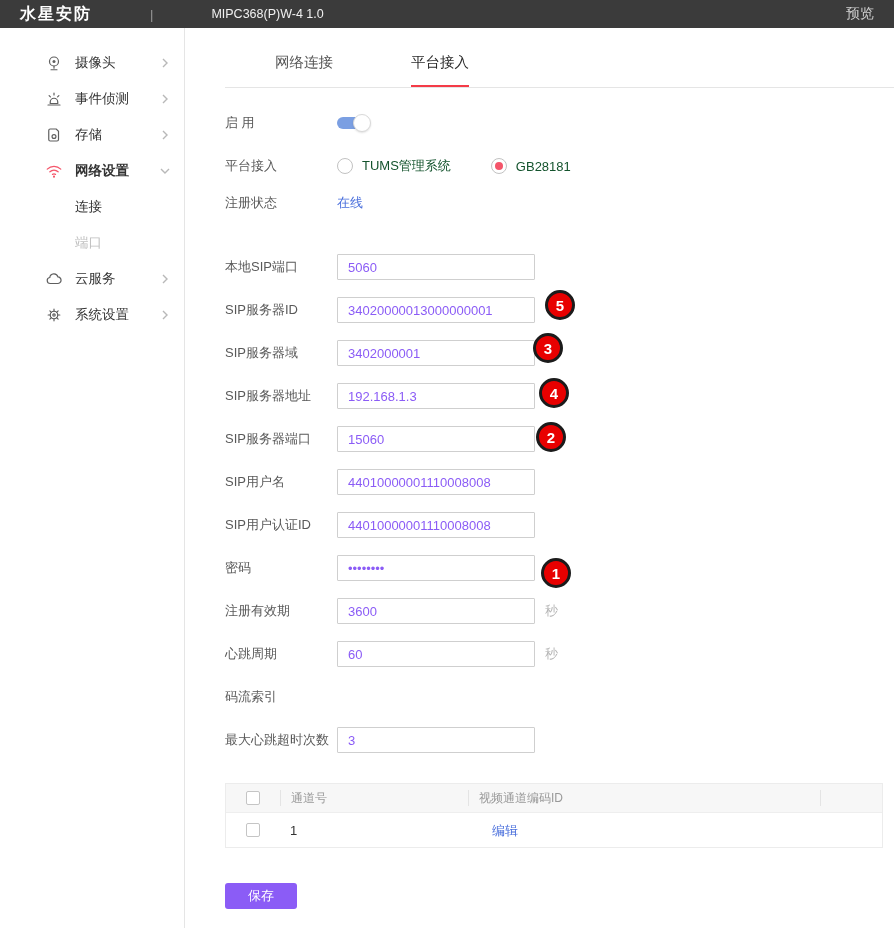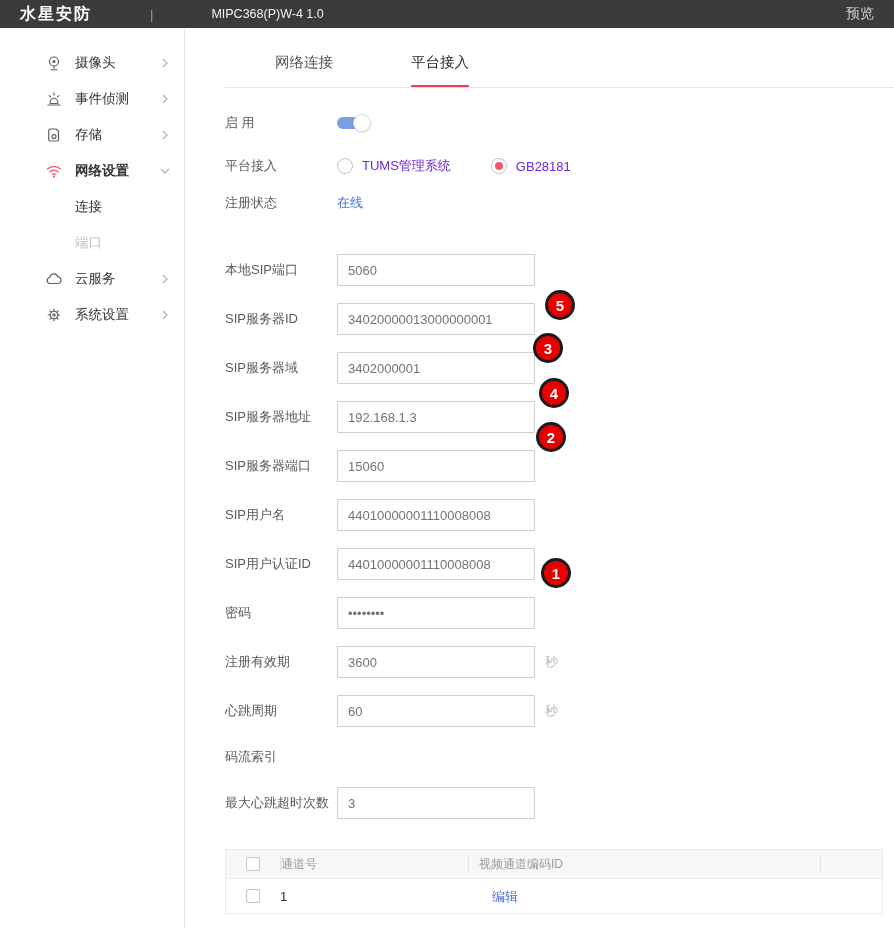--- a/index.html
+++ b/index.html
@@ -38,55 +38,55 @@
   .tab.first { margin-left:50px; }
   .tab.second { margin-left:78px; }
   .tab.active { color:#2b2b2b; border-bottom:2px solid #f43b47; padding-bottom:13px; }
 
   .form { margin-top:22px; }
   .form-row { display:flex; align-items:center; min-height:26px; margin-bottom:17px; }
   .form-label { width:112px; font-size:13px; color:#595959; flex:0 0 112px; }
   .tight { margin-bottom:11px; }
   .gap-after { margin-bottom:38px; }
 
-  .text-input { width:198px; height:32px; border:1px solid #cfcfcf; border-radius:1px;
-    padding:8px 10px; font-size:13px; color:#737373; background:#fff;
+  .text-input { width:198px; height:26px; border:1px solid #cfcfcf; border-radius:1px;
+    padding:8px 10px; font-size:13px; color:#8b5cf6; background:#fff;
     font-family:"Liberation Sans","DejaVu Sans",sans-serif; }
   .unit { margin-left:10px; font-size:13px; color:#b5b5b5; }
 
   
   .toggle { position:relative; width:30px; height:12px; background:#7b9fe2; border-radius:6px; cursor:pointer; }
   .toggle .knob { position:absolute; right:-4px; top:-3px; width:18px; height:18px; background:#fff;
     border:1px solid #d9d9d9; border-radius:50%; box-shadow:0 1px 2px rgba(0,0,0,.12); }
 
   
   .radio-group { display:flex; align-items:center; }
   .radio-opt { display:flex; align-items:center; cursor:pointer; }
   .radio-opt + .radio-opt { margin-left:40px; }
   .radio-circle { width:16px; height:16px; border:1px solid #c2c2c2; border-radius:50%;
     margin-right:9px; position:relative; background:#fff; }
   .radio-circle.checked::after { content:""; position:absolute; left:3px; top:3px;
     width:8px; height:8px; border-radius:50%; background:#f4556a; }
-  .radio-label { font-size:13px; color:#6d28d9; }
+  .radio-label { font-size:13px; color:#14532d; }
 
   .status-link { font-size:13px; color:#4a6fdc; cursor:pointer; }
 
   
   .select-box { width:148px; height:26px; border:1px solid #cfcfcf; border-radius:1px;
     display:flex; align-items:center; padding:0 8px 0 10px; cursor:pointer; background:#fff; }
   .select-box .sel-val { flex:1; font-size:13px; color:#333; }
   .select-box .chev-down { width:11px; height:11px; color:#b0b0b0; }
   .select-box .chev-down svg { width:11px; height:11px; display:block; }
 
   
   .chan-table { width:658px; border:1px solid #ececec; margin-top:30px; }
   .t-head { display:flex; align-items:center; height:28px; background:#f7f7f7; }
   .t-row { display:flex; align-items:center; height:35px; border-top:1px solid #eee; background:#fff; }
   .c-check { flex:0 0 54px; display:flex; justify-content:center; }
-  .c-chan  { flex:0 0 188px; }
+  .c-chan  { flex:0 0 188px; padding-left:10px; }
   .c-id    { flex:1; padding-left:10px; }
   .c-act   { flex:0 0 62px; text-align:right; padding-right:12px; }
   .t-head .hd { font-size:12px; color:#999; }
   .t-head .c-chan, .t-head .c-id, .t-head .c-act { border-left:1px solid #e4e4e4; height:16px;
     display:flex; align-items:center; }
   .t-head .c-act { justify-content:flex-end; }
   .t-row .cell { font-size:13px; color:#333; }
   .edit-link { font-size:13px; color:#4a6fdc; cursor:pointer; }
   .checkbox { appearance:none; -webkit-appearance:none; width:14px; height:14px;
     border:1px solid #c5c5c5; border-radius:2px; background:#fff; cursor:pointer; }

